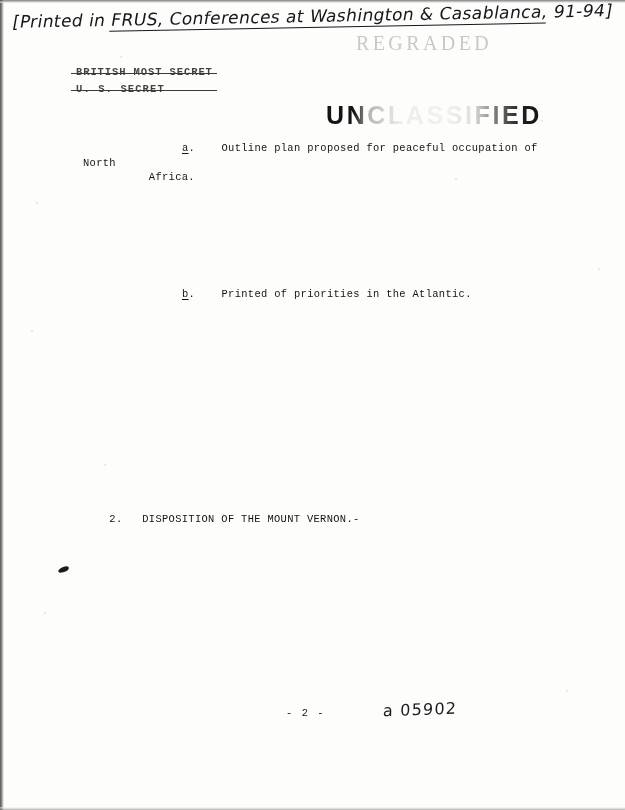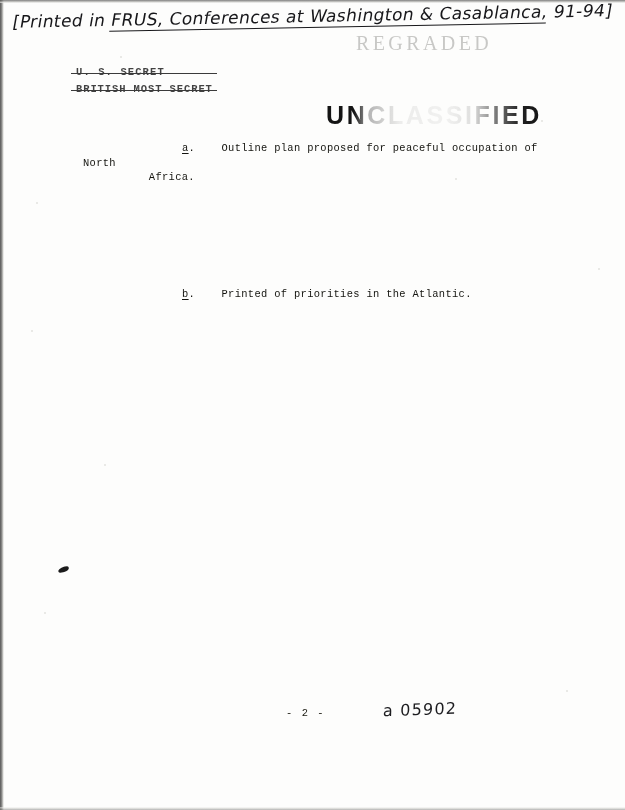--- a/index.html
+++ b/index.html
@@ -205,41 +205,42 @@
 
 <div id="page">
 
   <div class="scan-edge-left"></div>
   <div class="scan-edge-top"></div>
   <div class="scan-edge-bottom"></div>
 
   <div class="handwritten" id="hand-annotation"><span>[</span><span>Printed in </span><span class="underlined">FRUS, Conferences at Washington &amp; Casablanca,</span><span> 91-94</span><span>]</span></div>
 
   <div id="classification">
+    <span class="class-line" id="class-line-2">BRITISH MOST SECRET</span>
     <span class="class-line" id="class-line-1">U. S. SECRET</span>
-    <span class="class-line" id="class-line-2">BRITISH MOST SECRET</span>
   </div>
 
   <div id="stamp-regraded">REGRADED</div>
   <div id="stamp-unclassified">UNCLASSIFIED</div>
 
   <div id="body-text">
     <div class="para sub-item"><span style="display:inline-block;width:99px;"></span><span class="sub-letter">a</span><span>.    Outline plan proposed for peaceful occupation of North
           Africa.</span></div>
 
     <div class="gap"></div>
 
     <div class="para sub-item"><span style="display:inline-block;width:99px;"></span><span class="sub-letter">b</span><span>.    Printed of priorities in the Atlantic.</span></div>
 
     <div class="gap"></div>
 
 
     <div class="gap"></div>
     <div class="gap-small"></div>
 
+    <div class="para heading">    2.   DISPOSITION OF THE MOUNT VERNON.-</div>
 
     <div class="gap"></div>
     <div class="gap-small"></div>
 
 
     <div class="gap"></div>
 
     
 
     

